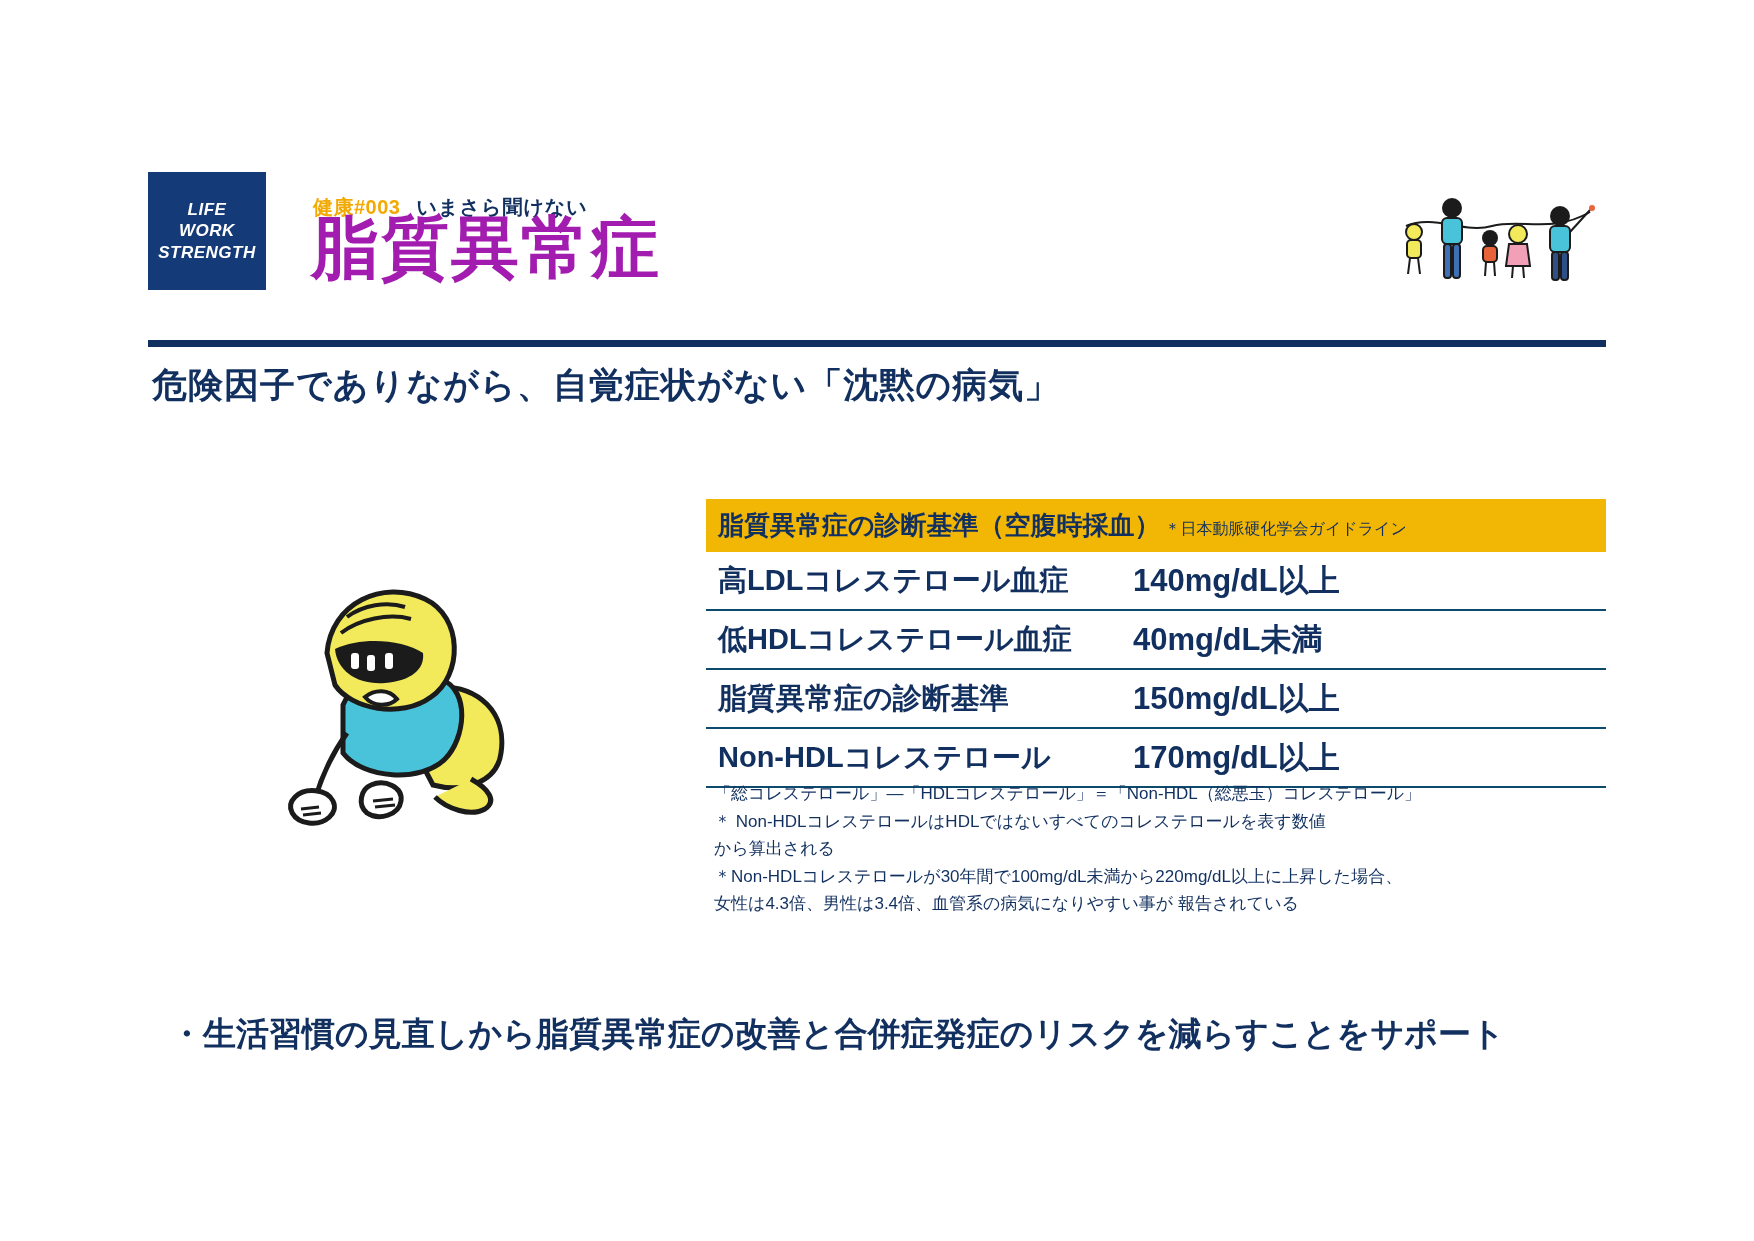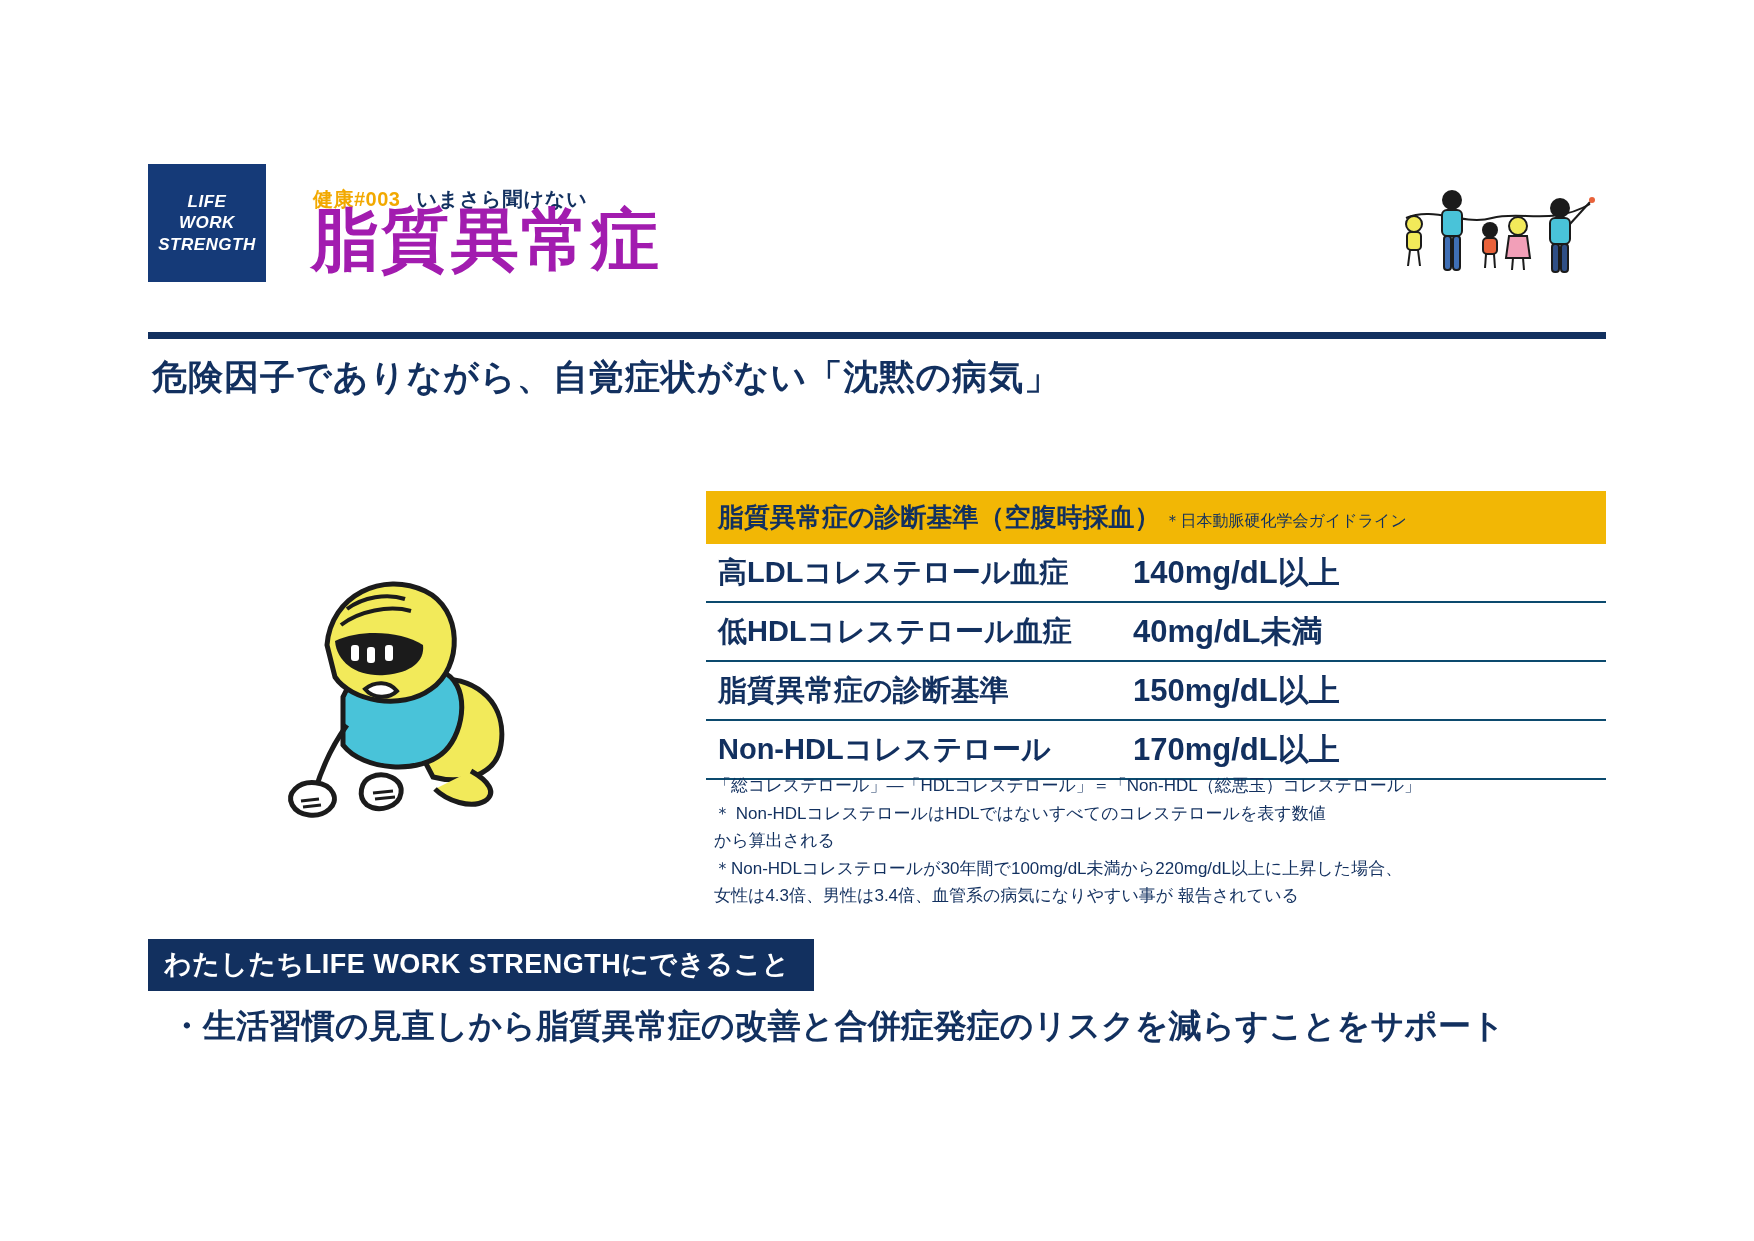--- a/index.html
+++ b/index.html
@@ -10,21 +10,21 @@
     width: 1754px;
     height: 1241px;
     background: #ffffff;
     font-family: "Liberation Sans", "DejaVu Sans", sans-serif;
     color: #12305f;
     overflow: hidden;
     position: relative;
   }
   .page {
     position: absolute;
-    left: 0; top: 4px;
+    left: 0; top: 12px;
     width: 1754px;
     height: 872px;
   }
 
   
   .logo-box {
     position: absolute;
     left: 148px;
     top: 160px;
     width: 118px;
@@ -319,16 +319,15 @@
   </div>
 
   <div class="footnotes">
     <p>「総コレステロール」―「HDLコレステロール」＝「Non-HDL（総悪玉）コレステロール」</p>
     <p>＊ Non-HDLコレステロールはHDLではないすべてのコレステロールを表す数値</p>
     <p>から算出される</p>
     <p>＊Non-HDLコレステロールが30年間で100mg/dL未満から220mg/dL以上に上昇した場合、</p>
     <p>女性は4.3倍、男性は3.4倍、血管系の病気になりやすい事が 報告されている</p>
   </div>
 
-  <div class="band">わたしたちLIFE WORK STRENGTHにできること</div>
   <div class="bullet">・生活習慣の見直しから脂質異常症の改善と合併症発症のリスクを減らすことをサポート</div>
 
 </div>
 
 </body></html>

